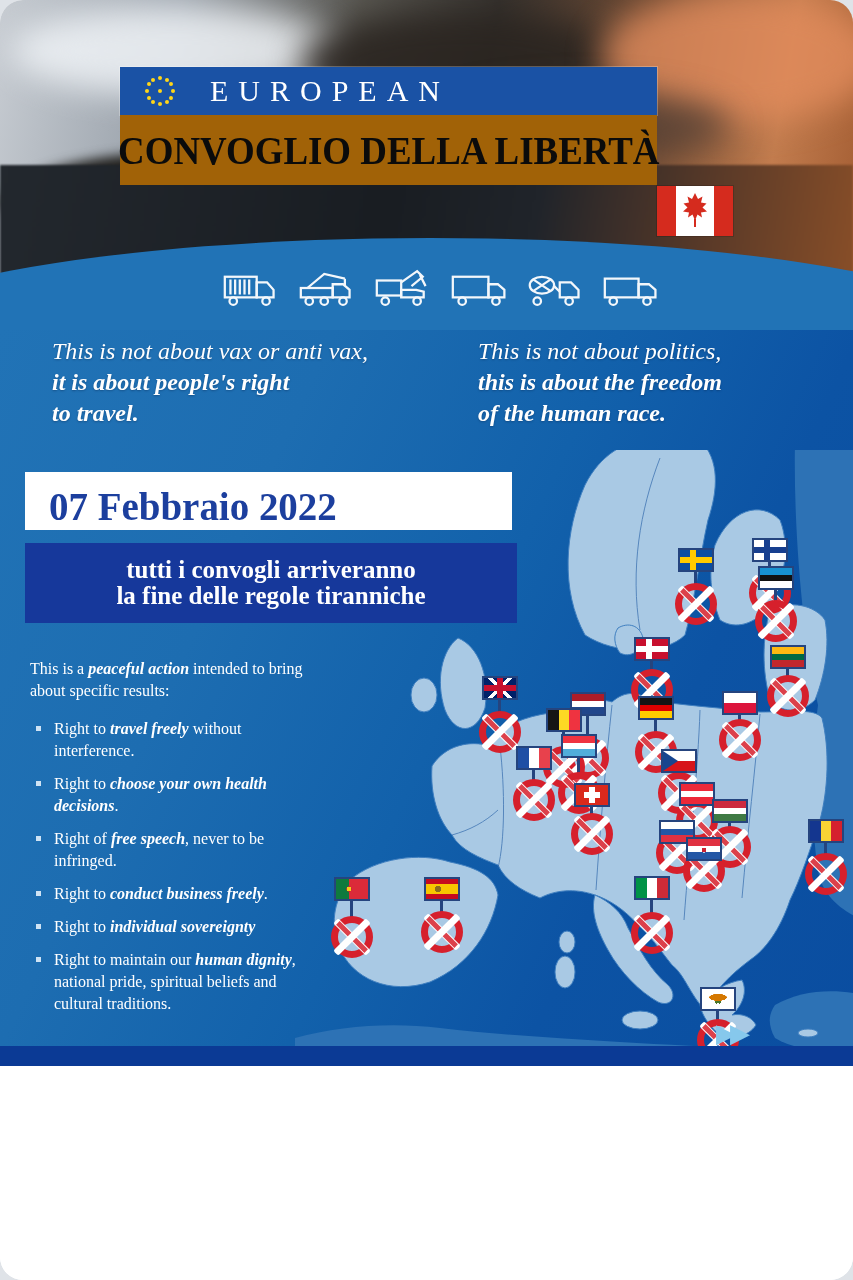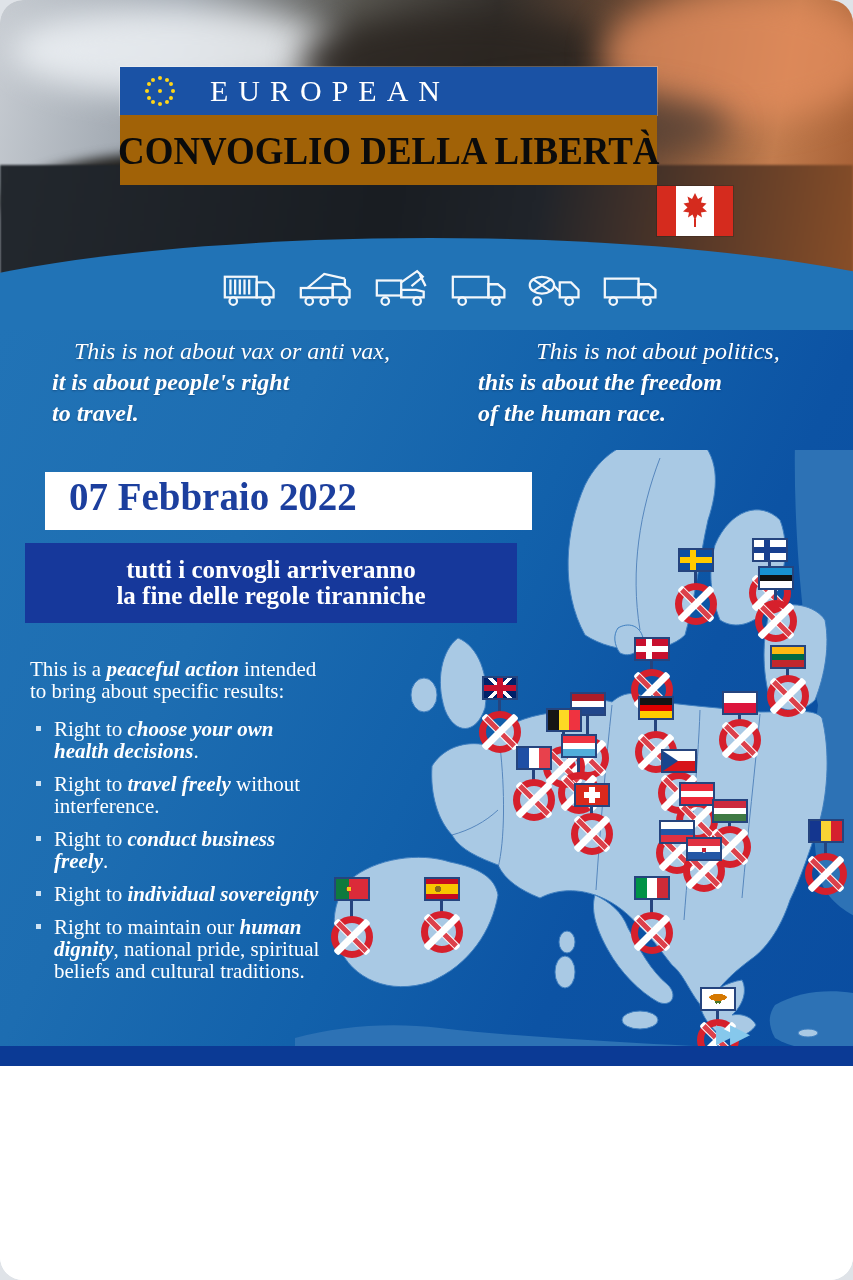--- a/index.html
+++ b/index.html
@@ -41,34 +41,34 @@
   .blue-curve{position:absolute;left:-160px;top:238px;width:1180px;height:160px;background:#2173b6;
     border-radius:590px 590px 0 0/110px 110px 0 0;}
   .blue-body{position:absolute;left:0;top:330px;width:853px;height:736px;
     background:linear-gradient(115deg,#2173b6 0%,#1d6db1 28%,#1261ab 52%,#0c53a4 72%,#0a4da0 100%);}
   
   .trucks{position:absolute;left:222px;top:266px;display:flex;gap:16px;}
   .trucks svg{opacity:.95;}
   
   .quote{position:absolute;top:336px;color:#fff;font-style:italic;font-size:24px;line-height:31px;
     text-shadow:0 1px 2px rgba(10,40,80,.4);}
-  .quote .l1{font-weight:normal;text-align:center;}
+  .quote .l1{font-weight:normal;}
   .quote .l2,.quote .l3{font-weight:bold;}
   .quote.left{left:52px;width:360px;}
   .quote.right{left:478px;width:360px;}
   
   .date-box{position:absolute;left:25px;top:472px;width:487px;height:58px;background:#fff;
-    display:flex;align-items:flex-start;z-index:6;margin-left:20px;}
+    display:flex;align-items:flex-end;z-index:6;}
   .date-text{color:#1c3f9e;font-size:41px;font-weight:bold;margin-left:24px;white-space:nowrap;
     transform:scaleX(.95);transform-origin:left center;}
   .sub-box{position:absolute;left:25px;top:543px;width:492px;height:80px;background:#16389b;
     display:flex;flex-direction:column;align-items:center;justify-content:center;z-index:6;}
   .sub-box div{color:#fff;font-size:25px;font-weight:bold;line-height:26px;white-space:nowrap;}
   
-  .manifesto{position:absolute;left:30px;top:658px;width:292px;color:#fff;font-size:21px;
+  .manifesto{position:absolute;left:30px;top:658px;width:292px;color:#fff;font-size:16px;
     line-height:22px;z-index:5;}
   .manifesto .intro{margin-bottom:16px;}
   .manifesto b{font-style:italic;}
   .manifesto ul{list-style:none;margin:0;padding:0;}
   .manifesto li{position:relative;padding-left:24px;margin-bottom:11px;}
   .manifesto li::before{content:"";position:absolute;left:6px;top:8px;width:5px;height:5px;background:#cfe3f4;}
   
   .map{position:absolute;left:0;top:450px;z-index:1;}
   
   .marker{position:absolute;width:36px;height:24px;z-index:4;}
@@ -435,22 +435,23 @@
     <span class="date-text">07 Febbraio 2022</span>
   </div>
   <div class="sub-box">
     <div>tutti i convogli arriveranno</div>
     <div>la fine delle regole tiranniche</div>
   </div>
 
   <div class="manifesto">
     <div class="intro"><span>This is a </span><b>peaceful action</b><span> intended to bring about specific results:</span></div>
     <ul>
+      <li><span>Right to </span><b>travel freely</b><span> without interference.</span></li>
       <li><span>Right to </span><b>choose your own health decisions</b><span>.</span></li>
-      <li><span>Right to </span><b>travel freely</b><span> without interference.</span></li>
+      <li><span>Right of </span><b>free speech</b><span>, never to be infringed.</span></li>
       <li><span>Right to </span><b>conduct business freely</b><span>.</span></li>
       <li><span>Right to </span><b>individual sovereignty</b><span></span></li>
       <li><span>Right to maintain our </span><b>human dignity</b><span>, national pride, spiritual beliefs and cultural traditions.</span></li>
     </ul>
   </div>
 
   <div class="navy-strip"></div>
   <div class="footer-white"></div>
 
   <div class="join">JOIN US ON TELEGRAM</div>

